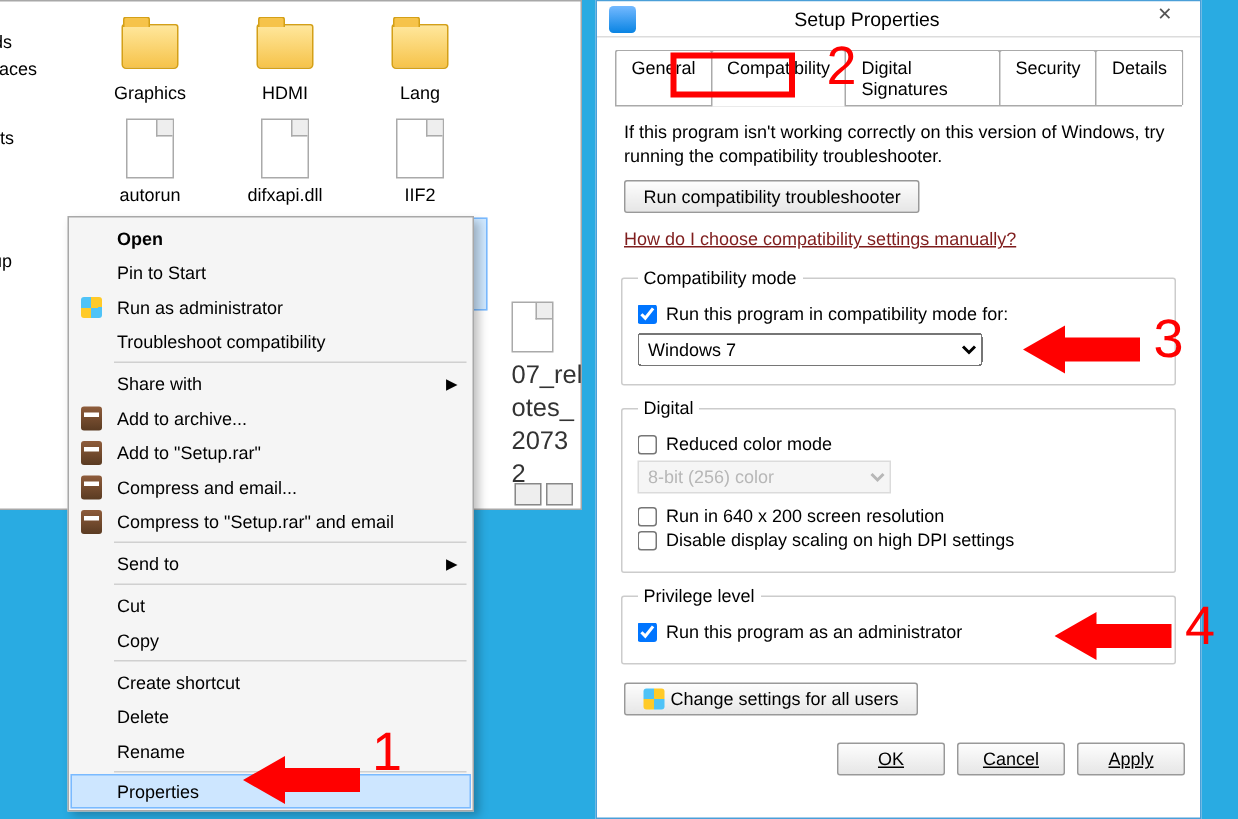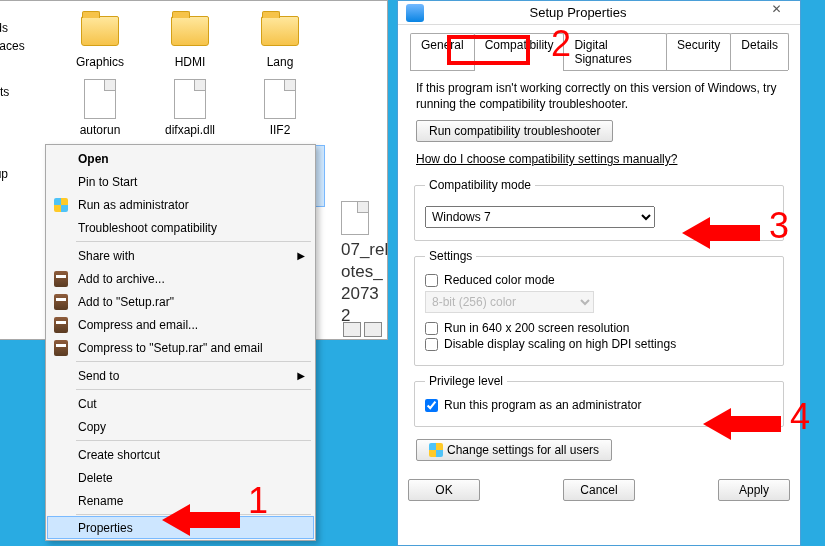--- a/index.html
+++ b/index.html
@@ -44,28 +44,28 @@
 .dlg-tbar { height:24px; background:#fff; display:flex; align-items:center; border-bottom:1px solid #dcdcdc; }
 .dlg-ico { width:18px; height:18px; margin:0 8px; background:linear-gradient(#74b9ff,#0984e3); border-radius:3px;}
 .dlg-title { flex:1; text-align:center; font-size:13px; padding-right:30px;}
 .dlg-close { width:45px; height:22px; text-align:center; line-height:20px; color:#555; margin-right:1px; margin-top:-6px;}
 .dlg-body { padding:8px 12px 8px 12px; }
 .tabs { display:flex; border-bottom:1px solid #aaa; }
 .tab { padding:4px 10px; border:1px solid #aaa; border-bottom:none; background:#fff; margin-right:-1px; font-size:12px; position:relative; border-radius:2px 2px 0 0;}
 .tab.active { background:#fff; z-index:1; padding:4px 10px 5px 10px; margin-bottom:-1px;}
 .intro { padding:10px 6px 6px 6px; font-size:12px; line-height:1.3;}
 .btn { background:linear-gradient(#fdfdfd,#e6e6e6); border:1px solid #999; border-radius:2px; padding:3px 12px; font-size:12px; display:inline-block;}
-.link { color:#000000; text-decoration:underline; display:inline-block;}
+.link { color:#7f1d1d; text-decoration:underline; display:inline-block;}
 fieldset { border:1px solid #ccc; margin:8px 4px; padding:8px 10px 12px 10px; border-radius:2px; }
 legend { font-size:12px; padding:0 4px; }
 .chk { display:flex; align-items:center; gap:6px; margin:2px 0;}
 .chk input { width:13px; height:13px; }
 select { width:230px; font-size:12px; padding:2px;}
 select[disabled]{ color:#999; background:#f2f2f2;}
-.btnrow { display:flex; justify-content:space-between; gap:8px; padding:6px 10px;}
+.btnrow { display:flex; justify-content:flex-end; gap:8px; padding:6px 10px;text-decoration:underline;}
 .shield-btn { display:inline-flex; align-items:center; gap:4px;}
 
 
 .anno-box { position:absolute; border:4px solid #f00; z-index:20; pointer-events:none; }
 .anno-arrow { position:absolute; z-index:20; pointer-events:none; }
 .anno-num { position:absolute; color:#f00; font-size:36px; font-weight:400; z-index:21; font-family:Arial,sans-serif; pointer-events:none;}
 </style>
 </head>
 <body>
 
@@ -253,28 +253,32 @@
     </div>
     <div class="intro">If this program isn't working correctly on this version of Windows, try running the compatibility troubleshooter.</div>
     <div style="padding:2px 6px 6px 6px;">
       <button class="btn">Run compatibility troubleshooter</button>
     </div>
     <div style="padding:4px 6px;">
       <a class="link" href="#">How do I choose compatibility settings manually?</a>
     </div>
     <fieldset>
       <legend>Compatibility mode</legend>
+      <label class="chk">
+        <input type="checkbox" checked="" style="">
+        <span>Run this program in compatibility mode for:</span>
+      </label>
       <div style="margin-top:6px;">
         <select>
           <option>Windows 7</option>
         </select>
       </div>
     </fieldset>
     <fieldset>
-      <legend>Settings</legend>
+      <legend>Digital</legend>
       <label class="chk">
         <input type="checkbox" style="">
         <span>Reduced color mode</span>
       </label>
       <div style="margin:4px 0 8px 0;">
         <select disabled="" style="width:169px">
           <option>8-bit (256) color</option>
         </select>
       </div>
       <label class="chk">

